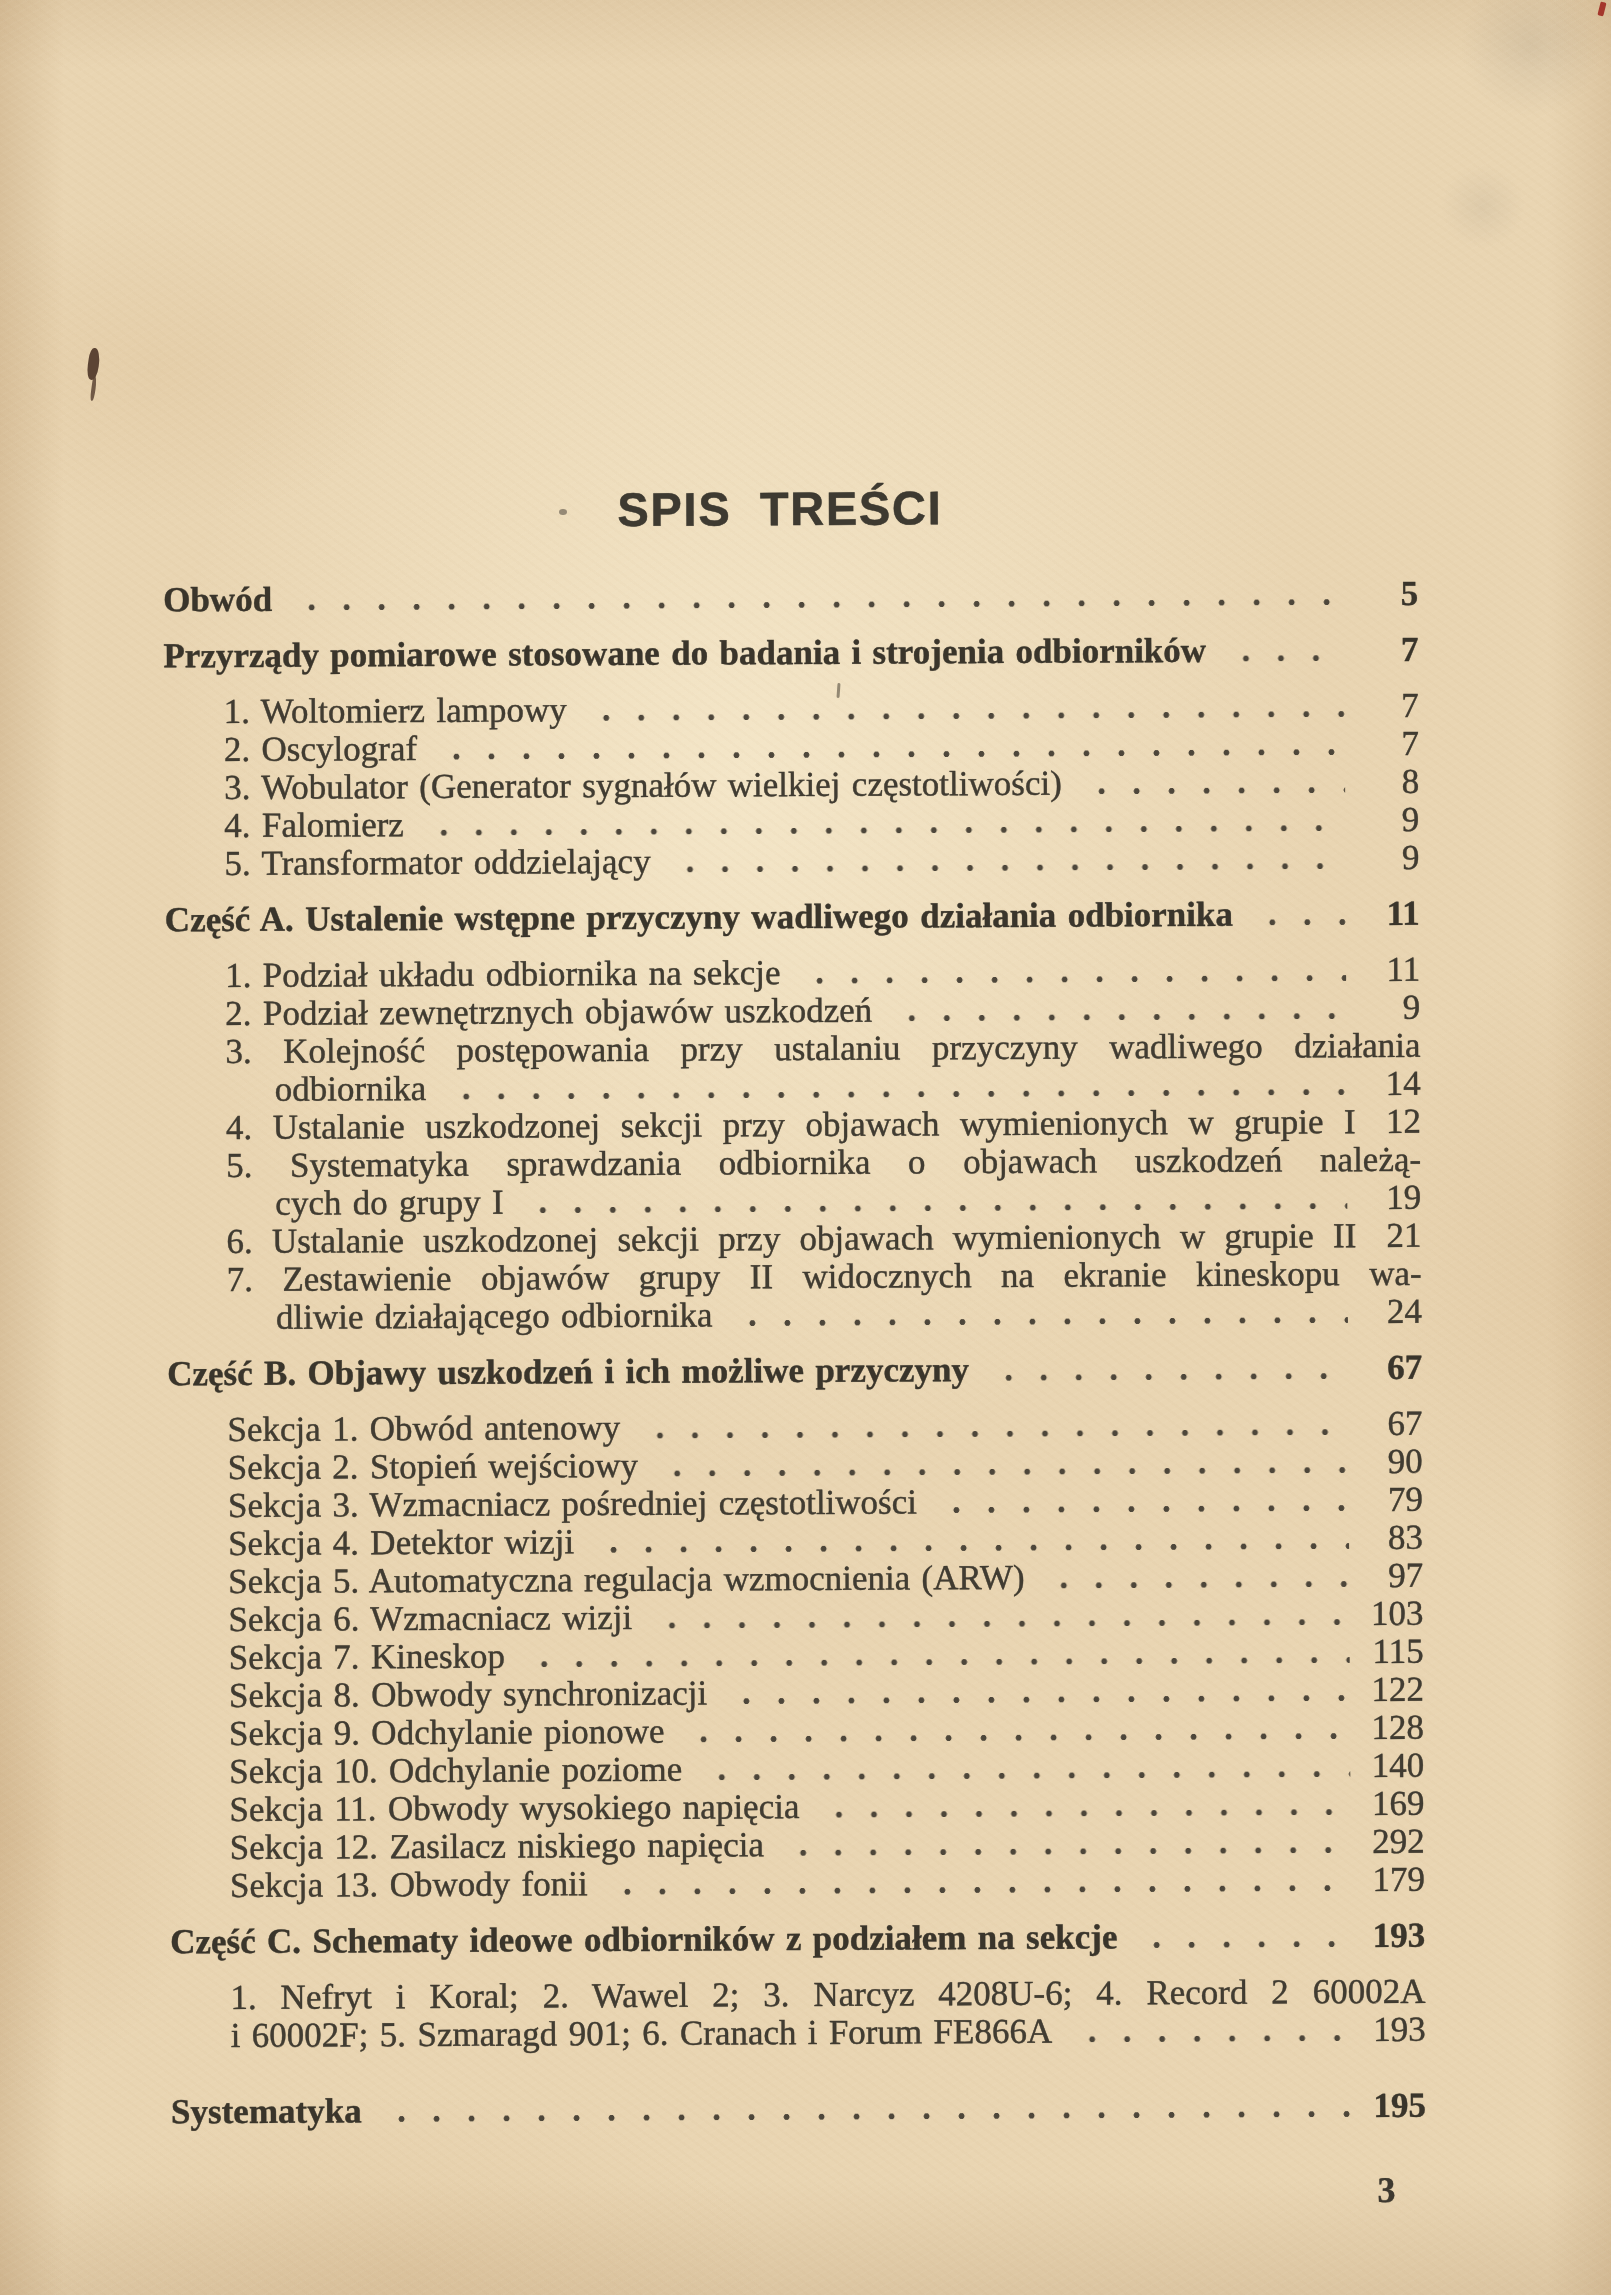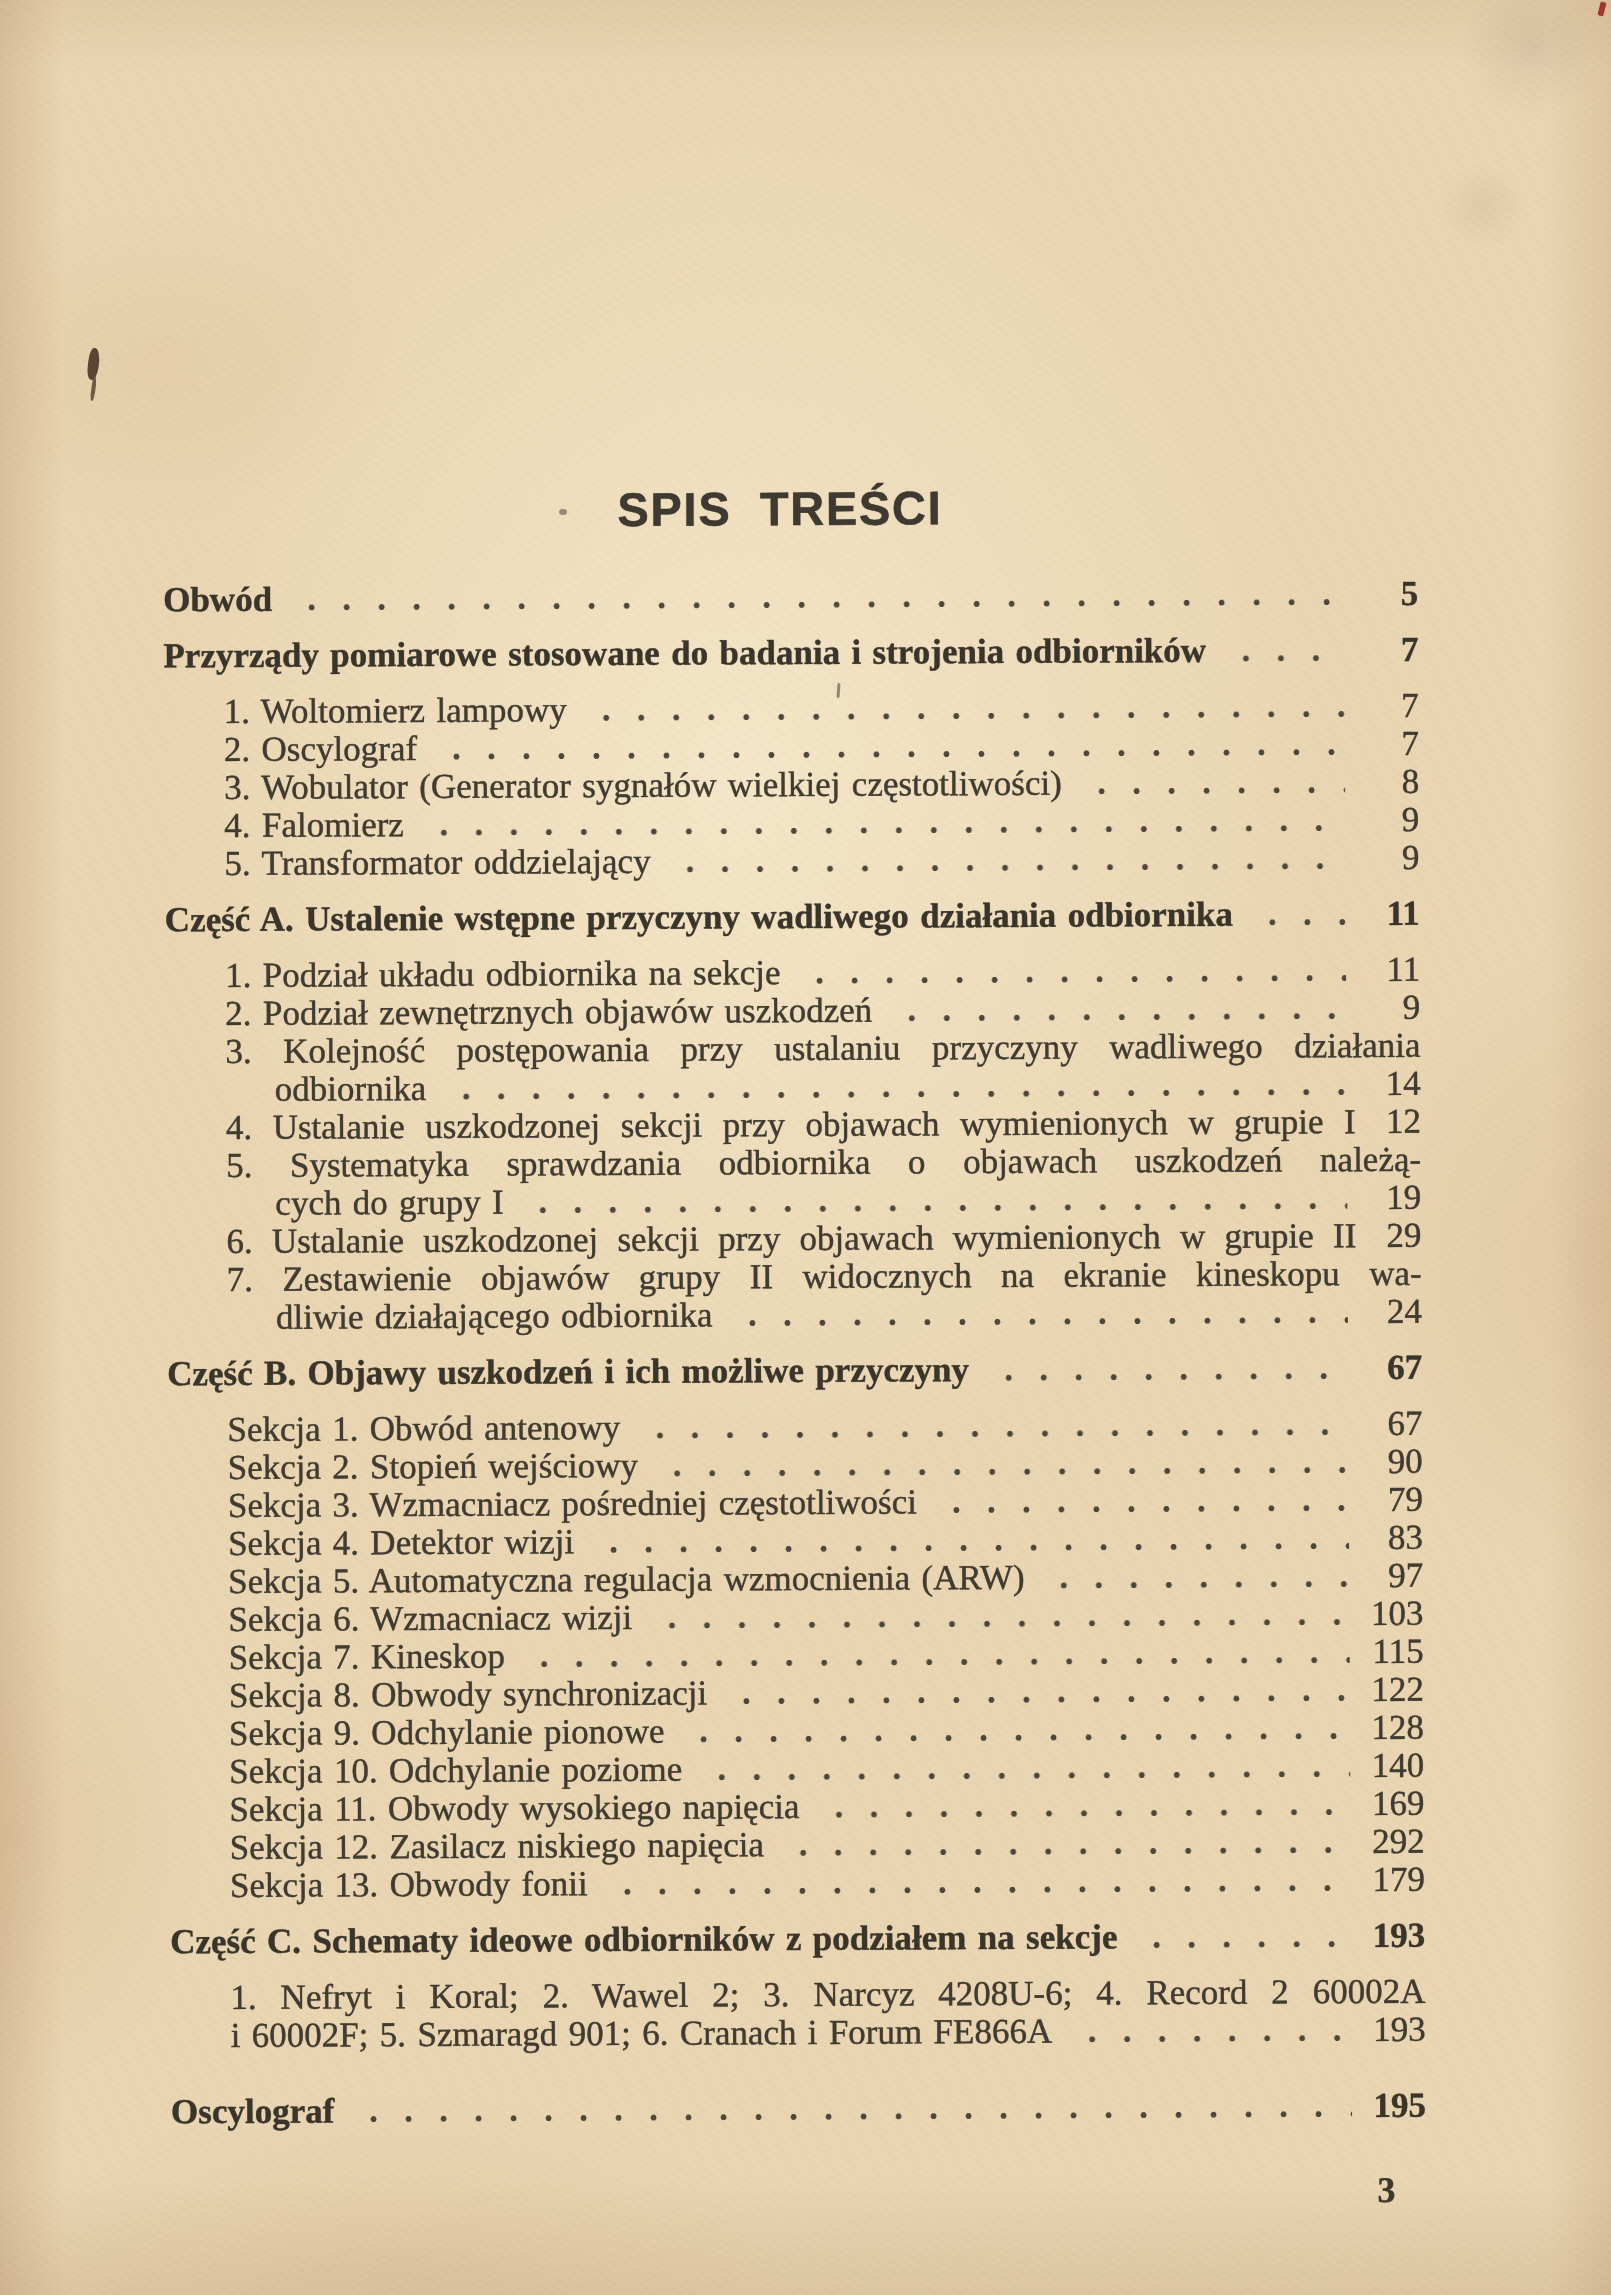--- a/index.html
+++ b/index.html
@@ -218,21 +218,21 @@
 
   <div class="row ind2">
     <span class="txt">cych do grupy I</span>
     <span class="leader"></span>
     <span class="pgnum">19</span>
   </div>
 
   <div class="row ind1">
     <span class="txt just">6. Ustalanie uszkodzonej sekcji przy objawach wymienionych w grupie II</span>
 
-    <span class="pgnum">29</span>
+    <span class="pgnum">21</span>
   </div>
 
   <div class="row ind1">
     <span class="txt just">7. Zestawienie objawów grupy II widocznych na ekranie kineskopu wa-</span>
 
   </div>
 
   <div class="row ind2">
     <span class="txt">dliwie działającego odbiornika</span>
     <span class="leader"></span>
@@ -334,21 +334,21 @@
 
   </div>
 
   <div class="row ind1">
     <span class="txt">i 60002F; 5. Szmaragd 901; 6. Cranach i Forum FE866A</span>
     <span class="leader"></span>
     <span class="pgnum">193</span>
   </div>
 
   <div class="row ind0 b xl">
-    <span class="txt">Oscylograf</span>
+    <span class="txt">Systematyka</span>
     <span class="leader"></span>
     <span class="pgnum">195</span>
   </div>
 </div>
   <div class="folio">3</div>
 </div>
 
 <div class="stray-dot"></div>
 <div class="stray-tick"></div>
 

